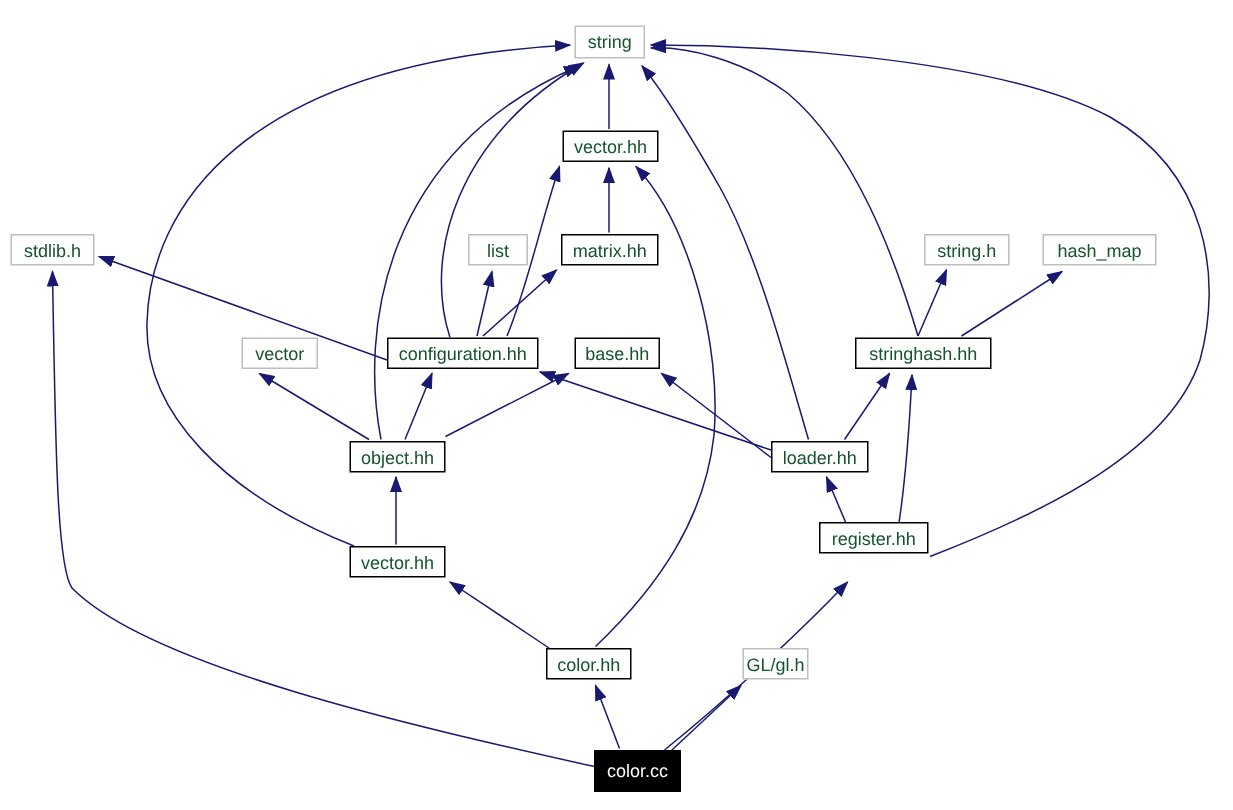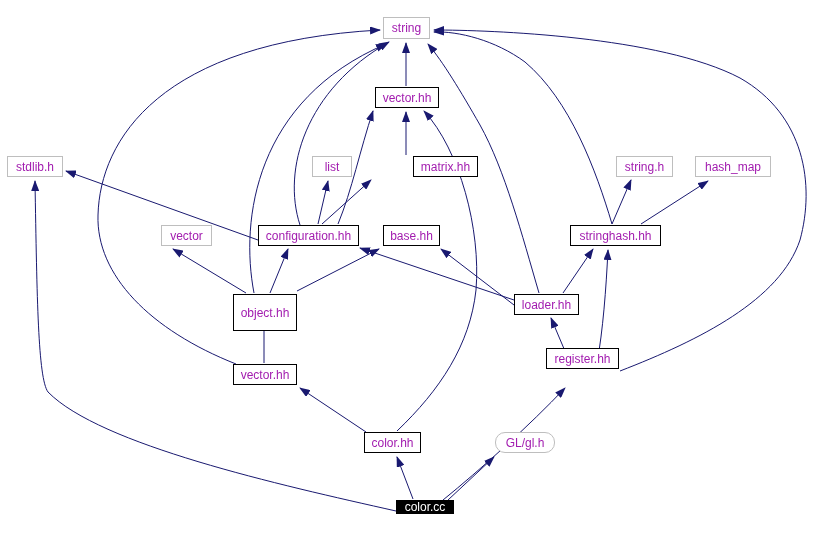--- a/index.html
+++ b/index.html
@@ -28,21 +28,21 @@
     position: absolute;
     box-sizing: border-box;
     background: #ffffff;
     border: 1px solid #000000;
     display: flex;
     align-items: center;
     justify-content: center;
     font-size: 12px;
     line-height: 1;
     white-space: nowrap;
-    color: #a21caf;
+    color: #14532d;
   }
   .node.external { border-color: #bebebe; }
   .node.internal { border-color: #000000; }
   .node.focus {
     background: #000000;
     color: #ffffff;
     border-color: #000000;
   }
 </style>
 </head>
@@ -85,28 +85,28 @@
         <path d="M612,224 L631,180" class="edge" stroke="#191970" marker-end="url(#arrow)"></path>
         <path d="M641,224 L708,181" class="edge" stroke="#191970" marker-end="url(#arrow)"></path>
         <path d="M612,224 C596,170 570,100 525,62 C495,40 458,31 434,32" class="edge" stroke="#191970" marker-end="url(#arrow)"></path>
       </g>
   </svg>
   <div id="node-layer">
       <div class="node external" style="left: 383px; top: 17px; width: 47px; height: 22px;">string</div>
       <div class="node internal" style="left: 375px; top: 87px; width: 64px; height: 21px;">vector.hh</div>
       <div class="node external" style="left: 7px; top: 156px; width: 56px; height: 21px;">stdlib.h</div>
       <div class="node external" style="left: 312px; top: 156px; width: 40px; height: 21px;">list</div>
-      <div class="node internal" style="left: 374px; top: 156px; width: 65px; height: 21px; margin-left: 39px;">matrix.hh</div>
+      <div class="node internal" style="left: 374px; top: 156px; width: 65px; height: 21px;">matrix.hh</div>
       <div class="node external" style="left: 616px; top: 156px; width: 57px; height: 21px;">string.h</div>
       <div class="node external" style="left: 695px; top: 156px; width: 76px; height: 21px;">hash_map</div>
       <div class="node external" style="left: 135px; top: 225px; width: 51px; height: 21px; margin-left: 26px;">vector</div>
       <div class="node internal" style="left: 258px; top: 225px; width: 101px; height: 21px;">configuration.hh</div>
       <div class="node internal" style="left: 383px; top: 225px; width: 57px; height: 21px;">base.hh</div>
       <div class="node internal" style="left: 570px; top: 225px; width: 91px; height: 21px;">stringhash.hh</div>
-      <div class="node internal" style="left: 233px; top: 294px; width: 64px; height: 37px;">object.hh</div>
+      <div class="node internal" style="left: 233px; top: 294px; width: 64px; height: 21px;">object.hh</div>
       <div class="node internal" style="left: 514px; top: 294px; width: 65px; height: 21px; text-align: right;">loader.hh</div>
       <div class="node internal" style="left: 233px; top: 364px; width: 64px; height: 21px;">vector.hh</div>
       <div class="node internal" style="left: 546px; top: 348px; width: 73px; height: 21px;">register.hh</div>
       <div class="node internal" style="left: 364px; top: 432px; width: 57px; height: 21px;">color.hh</div>
-      <div class="node external" style="left: 495px; top: 432px; width: 60px; height: 21px; border-radius: 10px;">GL/gl.h</div>
-      <div class="node focus" style="left: 396px; top: 500px; width: 58px; height: 14px;">color.cc</div>
+      <div class="node external" style="left: 495px; top: 432px; width: 44px; height: 21px;">GL/gl.h</div>
+      <div class="node focus" style="left: 396px; top: 500px; width: 58px; height: 28px;">color.cc</div>
     </div>
 </div>
 
 </body></html>

